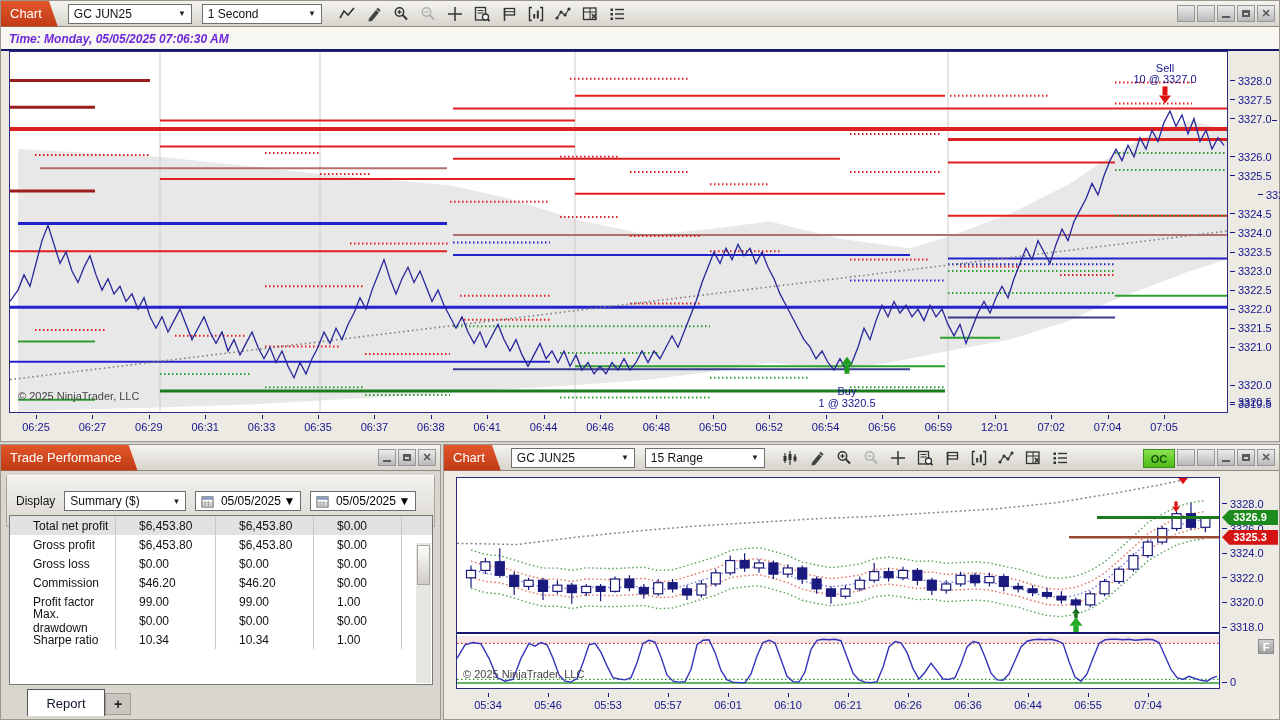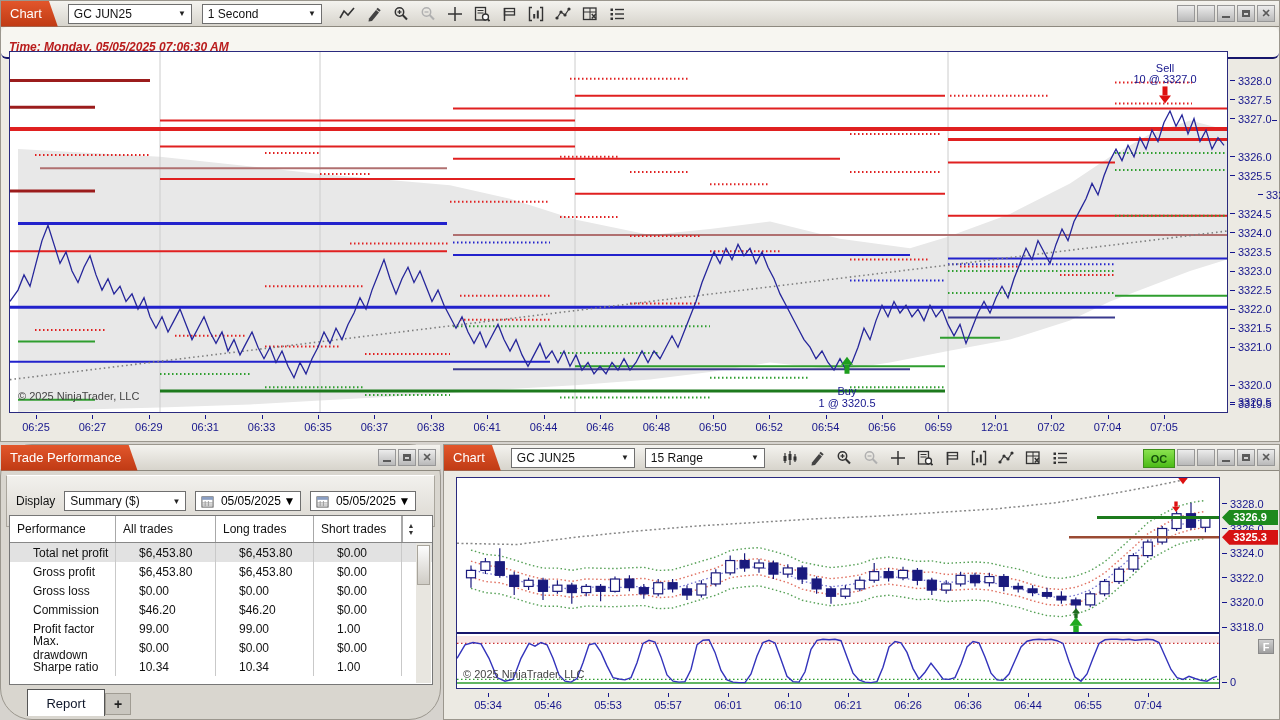--- a/index.html
+++ b/index.html
@@ -17,22 +17,22 @@
   .tool-icon{width:27px;height:22px;display:flex;align-items:center;justify-content:center;}
   .win-btns{position:absolute;right:4px;top:4px;display:flex;}
   .win-btn{width:18px;height:17px;margin-left:2px;background:linear-gradient(#ececec,#b9b9b9);
     border:1px solid #979797;display:flex;align-items:center;justify-content:center;
     font-size:11px;font-weight:bold;color:#5a5a5a;box-sizing:border-box;}
   .glyph-min{width:8px;height:2px;background:#5a5a5a;margin-top:7px;}
   .glyph-max{width:8px;height:7px;border:2px solid #5a5a5a;border-top-width:3px;box-sizing:border-box;}
   .oc-btn{width:30px;height:17px;margin-left:10px;background:linear-gradient(#8ae24f,#4cbb17);
     border:1px solid #3e8f1b;color:#14500a;font-size:11px;font-weight:bold;
     display:flex;align-items:center;justify-content:center;}
-  .status-bar{height:17px;background:#f7f6f1;color:#b91c1c;font-size:12px;font-weight:bold;
-    font-style:italic;padding:13px 0 0 8px;border-bottom:2px solid #16166b;border-radius:6px;}
+  .status-bar{height:17px;background:#f7f6f1;color:#6d28d9;font-size:12px;font-weight:bold;
+    font-style:italic;padding:5px 0 0 8px;border-bottom:2px solid #16166b;}
   .plot-wrap{position:absolute;background:#fff;border:1px solid #2a2a7e;box-sizing:border-box;}
   .axis{position:absolute;color:#15158c;}
   .ytick{position:absolute;display:flex;align-items:center;font-size:11px;color:#15158c;transform:translateY(-50%);}
   .ytick i{display:block;width:5px;height:1px;background:#15158c;margin-right:3px;}
   .xtick{position:absolute;transform:translateX(-50%);font-size:11px;color:#15158c;top:6px;}
   .xdash{position:absolute;width:1px;height:4px;background:#15158c;top:0;}
   .price-tag{position:absolute;width:56px;height:15px;color:#fff;font-size:11px;font-weight:bold;
     text-align:center;line-height:15px;clip-path:polygon(0 50%,13% 0,100% 0,100% 100%,13% 100%);}
   .f-btn{position:absolute;width:16px;height:15px;background:linear-gradient(#cfcfcf,#9f9f9f);
     border:1px solid #8a8a8a;color:#fff;font-size:11px;font-weight:bold;text-align:center;line-height:14px;box-sizing:border-box;}
@@ -335,21 +335,21 @@
       <div class="xtick" style="left: 985.8px;">12:01</div>
       <div class="xdash" style="left: 1042.2px;"></div>
       <div class="xtick" style="left: 1042.2px;">07:02</div>
       <div class="xdash" style="left: 1098.6px;"></div>
       <div class="xtick" style="left: 1098.6px;">07:04</div>
       <div class="xdash" style="left: 1155px;"></div>
       <div class="xtick" style="left: 1155px;">07:05</div>
     </div>
 </div>
 
-<div class="window" id="tp-window" style="left:0;top:444px;width:441px;height:276px;background:#d9d6cf;border-radius:32px;">
+<div class="window" id="tp-window" style="left:0;top:444px;width:441px;height:276px;background:#d9d6cf;">
   <div class="titlebar">
     <div class="chart-tab">Trade Performance</div>
     <div class="win-btns">
       <div class="win-btn">
           <div class="glyph-min"></div>
         </div>
       <div class="win-btn">
           <div class="glyph-max"></div>
         </div>
       <div class="win-btn">
@@ -382,30 +382,20 @@
           <line x1="4.5" y1="6.5" x2="4.5" y2="12" stroke="#999"></line>
           <line x1="8" y1="6.5" x2="8" y2="12" stroke="#999"></line>
           <line x1="1" y1="8.5" x2="13" y2="8.5" stroke="#999"></line>
           <line x1="1" y1="10.8" x2="13" y2="10.8" stroke="#999"></line>
         </svg>
       <span style="margin-left:4px;flex:1;">05/05/2025</span>
       <span class="arrow">▼</span>
     </div>
   </div>
   <div class="table-panel">
-    <div class="thead" id="tp-thead">
-        <div class="th" style="width: 106px;">Performance</div>
-        <div class="th" style="width: 100px;">All trades</div>
-        <div class="th" style="width: 98px;">Long trades</div>
-        <div class="th" style="width: 88px;">Short trades</div>
-        <div class="spinner">
-          <span>▲</span>
-          <span>▼</span>
-        </div>
-      </div>
     <div id="tp-tbody">
         <div class="tr selected">
           <div class="td" style="width: 106px;">Total net profit</div>
           <div class="td" style="width: 100px;">$6,453.80</div>
           <div class="td" style="width: 98px;">$6,453.80</div>
           <div class="td" style="width: 88px;">$0.00</div>
         </div>
         <div class="tr">
           <div class="td" style="width: 106px;">Gross profit</div>
           <div class="td" style="width: 100px;">$6,453.80</div>

